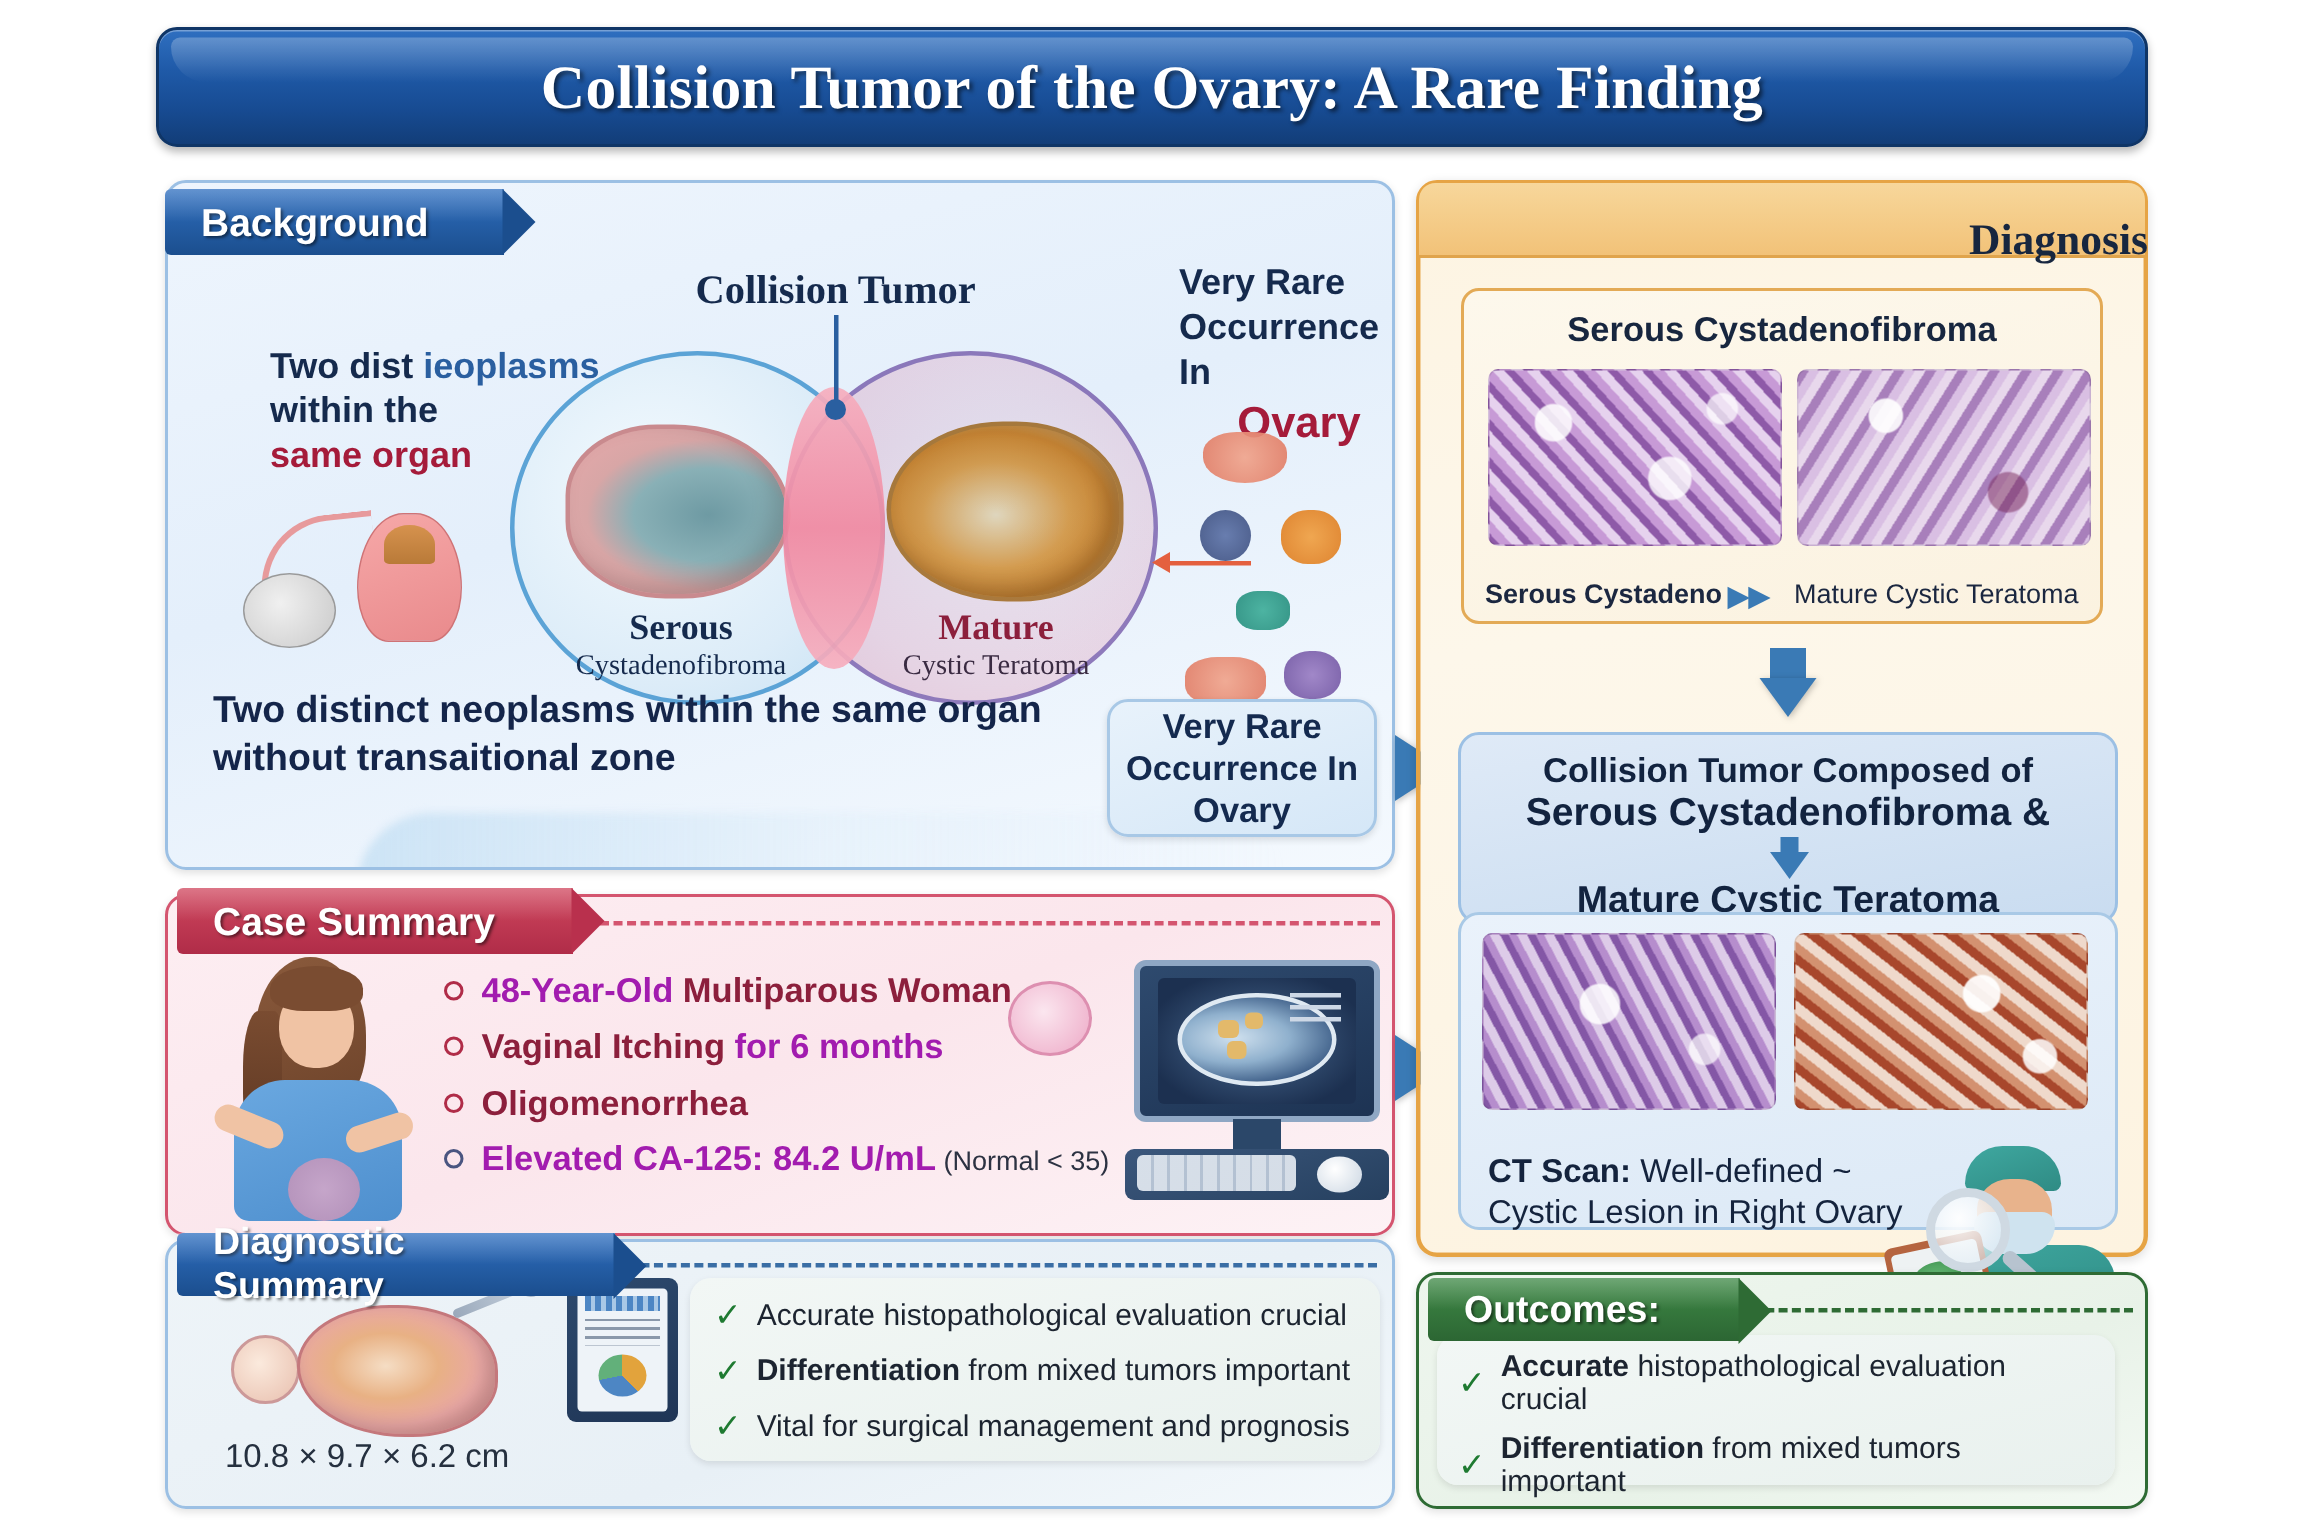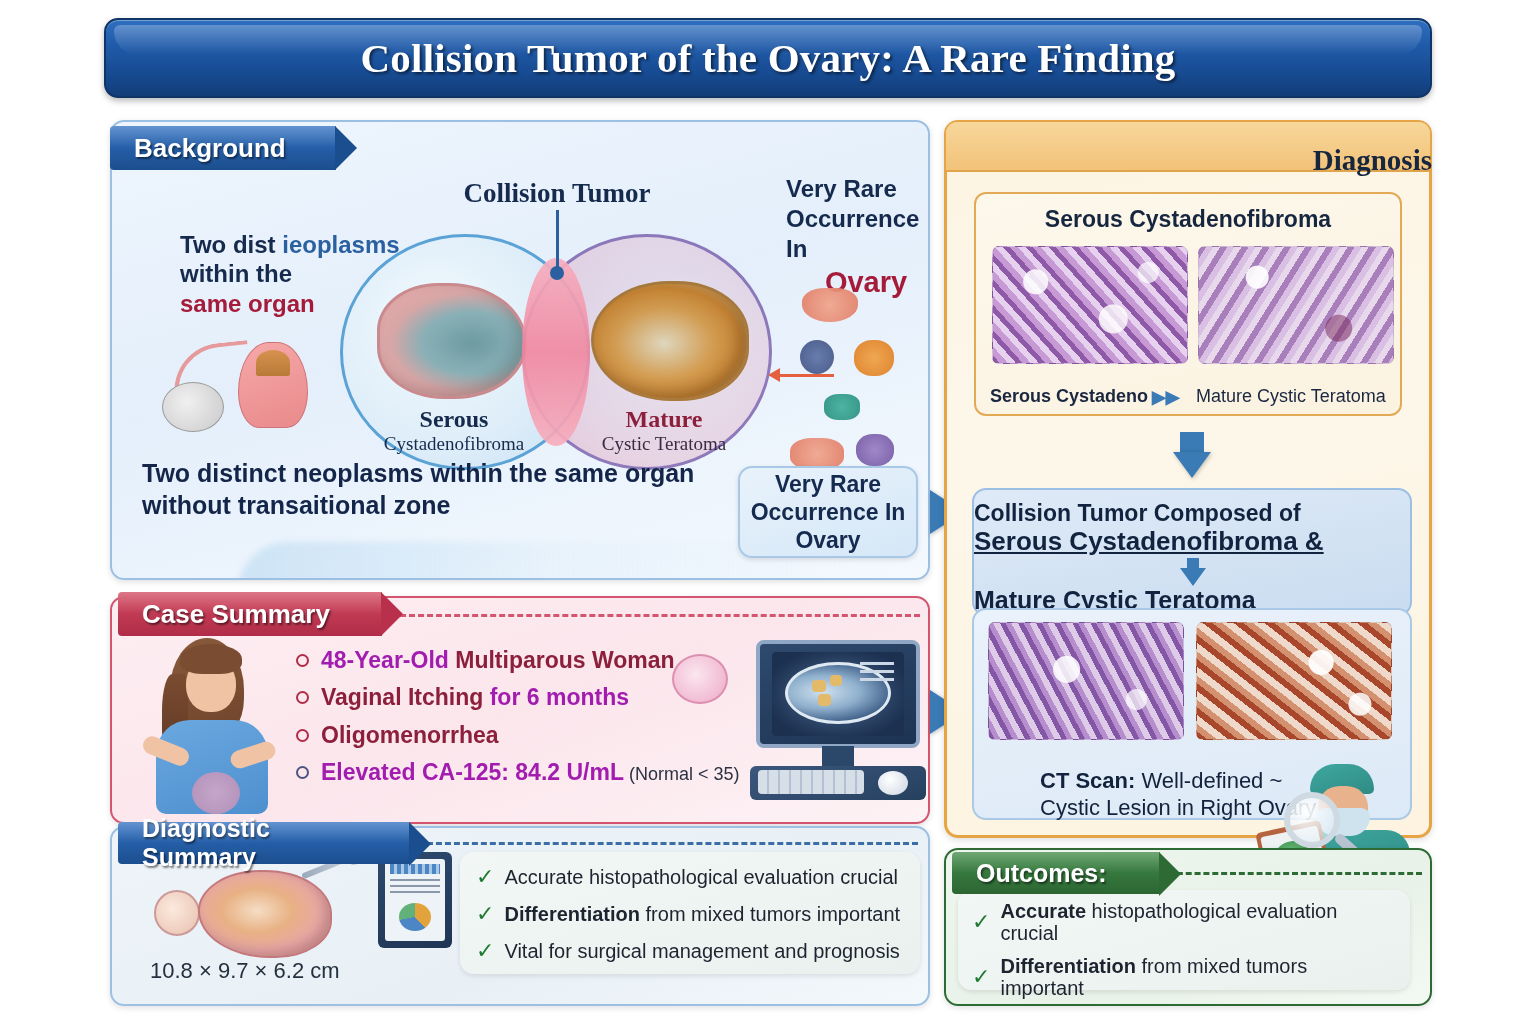--- a/index.html
+++ b/index.html
@@ -473,33 +473,33 @@
   #mc-right{ left:1196px; top:386px; width:210px; }
   #mc-arrows{
     position:absolute; left:1152px; top:386px; font-size:18px; color:#3a7ab5; font-weight:bold;
   }
 
   #diag-conclusion{
     position:absolute; left:972px; top:488px; width:440px; height:128px;
     background:linear-gradient(170deg,#dfeaf7,#c9dcf0);
     border:2px solid #9cc0e4; border-radius:14px;
   }
-  .dc-line{ position:absolute; width:100%; color:#12233f; }
+  .dc-line{ position:absolute; width:100%; text-align:center; color:#12233f; }
   #dc-1{ top:10px; font-size:23px; font-weight:bold; }
-  #dc-2{ top:36px; font-size:26px; font-weight:bold;text-decoration:underline; }
+  #dc-2{ top:36px; font-size:26px; font-weight:bold; }
   #dc-3{ top:96px; font-size:25px; font-weight:bold; }
 
   #histo-card-bot{
     position:absolute; left:972px; top:608px; width:440px; height:212px;
     background:linear-gradient(170deg,#eaf2fb,#dce9f6);
     border:2px solid #a9c9e6; border-radius:14px;
   }
   #ct-note{
     position:absolute; left:992px; top:768px; width:330px;
-    font-size:22px; color:#14233d; line-height:1.22;margin-left:48px;
+    font-size:22px; color:#14233d; line-height:1.22;
   }
   #ct-note .bold{ font-weight:bold; }
 
   
   #doctor{ position:absolute; left:1276px; top:764px; width:150px; height:140px; }
   .doc-cap{
     position:absolute; left:34px; top:0; width:64px; height:30px;
     background:linear-gradient(160deg,#3fa8a0,#2f8b84); border-radius:30px 30px 6px 6px;
   }
   .doc-face{

